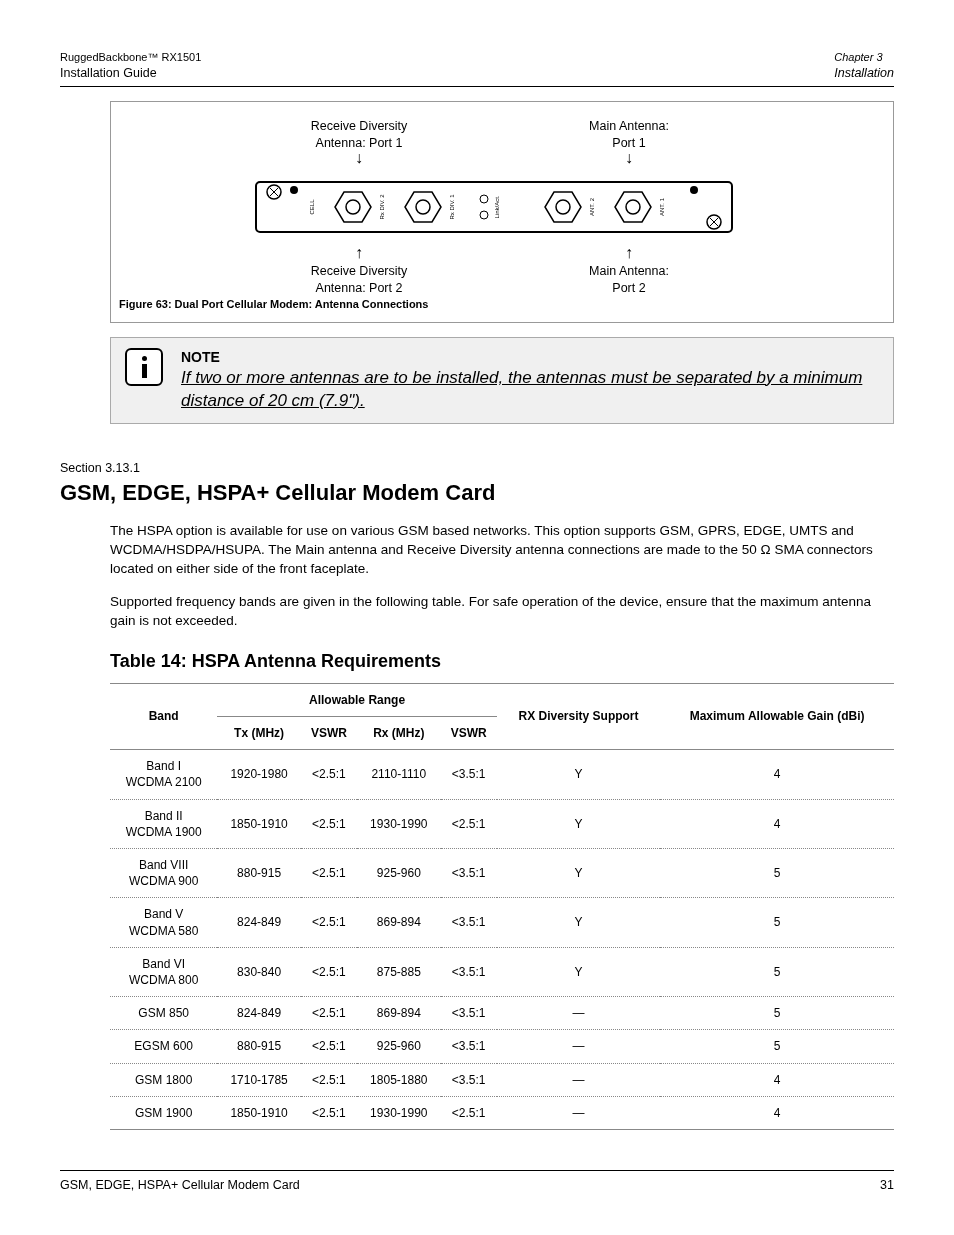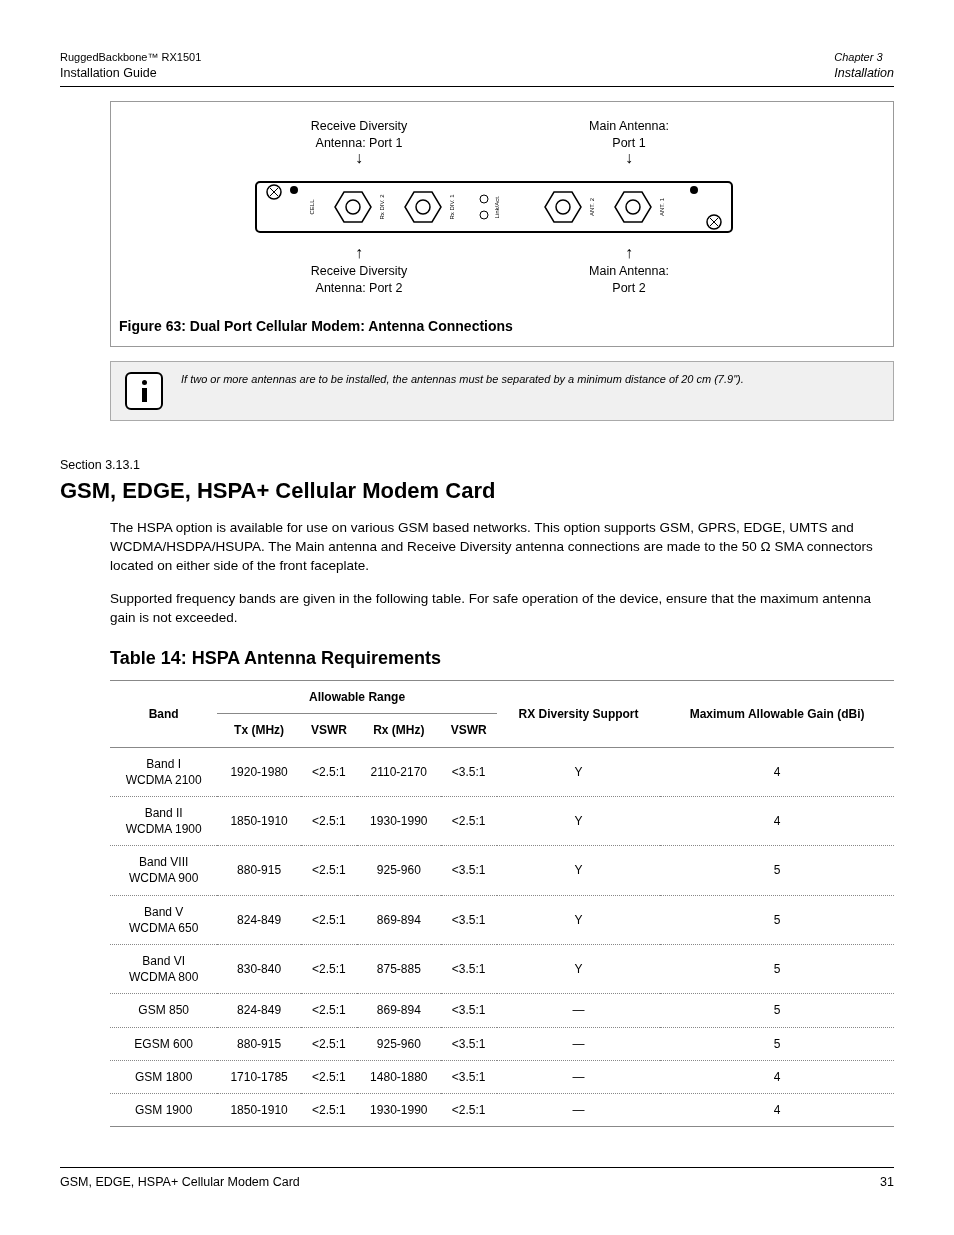--- a/index.html
+++ b/index.html
@@ -21,21 +21,21 @@
     padding:16px 24px 10px 8px;
     margin: 0 0 14px 50px;
   }
   .diagram-wrap { text-align:center; }
   .diagram-labels-top { display:flex; justify-content:center; gap:90px; font-size:12.5px; margin-bottom:2px;}
   .diagram-labels-top > div, .diagram-labels-bottom > div { width:180px; text-align:center; }
   .arrow-down { font-size:16px; line-height:0.6; }
   .modem-svg { width:480px; height:70px; margin:4px auto; display:block; }
   .diagram-labels-bottom { display:flex; justify-content:center; gap:90px; font-size:12.5px; margin-top:2px;}
   .arrow-up { font-size:16px; line-height:0.6; }
-  .figure-caption { font-weight:bold; font-size:14px; margin-top:20px; }
+  .figure-caption { font-weight:bold; font-size:11px; }
   .note-box {
     border:1px solid #aaa;
     background:#f0f0f0;
     display:flex;
     gap:18px;
     padding:10px 14px;
     margin: 0 0 36px 50px;
     align-items:flex-start;
   }
   .note-icon {
@@ -45,21 +45,21 @@
     flex:0 0 auto;
     position:relative;
   }
   .note-icon::before{
     content:""; position:absolute; width:5px; height:5px; background:#000; border-radius:50%; top:6px;
   }
   .note-icon::after{
     content:""; position:absolute; width:5px; height:14px; background:#000; top:14px;
   }
   .note-title { font-weight:bold; font-size:14px; }
-  .note-text { font-style:italic; font-size:11px; }
+  .note-text { font-style:italic; font-size:17px;text-decoration:underline; }
   .section-num { font-size:12.5px; margin-left:0; }
   h2.section-title { font-size:22px; font-weight:bold; margin:2px 0 14px 0; }
   .body-para { margin:0 0 14px 50px; font-size:13.5px; line-height:1.4; }
   .table-caption { font-weight:bold; font-size:18px; margin:18px 0 10px 50px; }
   table.data {
     border-collapse:collapse;
     margin-left:50px;
     width: calc(100% - 50px);
     font-size:12px;
   }
@@ -151,20 +151,21 @@
         <span>Port 2</span>
       </div>
     </div>
   </div>
   <div class="figure-caption">Figure 63: Dual Port Cellular Modem: Antenna Connections</div>
 </div>
 
 <div class="note-box">
   <div class="note-icon"></div>
   <div>
+    <div class="note-title">NOTE</div>
     <div class="note-text">If two or more antennas are to be installed, the antennas must be separated by a minimum distance of 20 cm (7.9").</div>
   </div>
 </div>
 
 <div class="section-num">Section 3.13.1</div>
 <h2 class="section-title">GSM, EDGE, HSPA+ Cellular Modem Card</h2>
 
 <p class="body-para">The HSPA option is available for use on various GSM based networks. This option supports GSM, GPRS, EDGE, UMTS and WCDMA/HSDPA/HSUPA. The Main antenna and Receive Diversity antenna connections are made to the 50 Ω SMA connectors located on either side of the front faceplate.</p>
 <p class="body-para">Supported frequency bands are given in the following table. For safe operation of the device, ensure that the maximum antenna gain is not exceeded.</p>
 
@@ -184,21 +185,21 @@
       <th>Rx (MHz)</th>
       <th>VSWR</th>
     </tr>
   </thead>
   <tbody>
       <tr>
         <td style="white-space: pre-line;">Band I
 WCDMA 2100</td>
         <td>1920-1980</td>
         <td>&lt;2.5:1</td>
-        <td>2110-2170</td>
+        <td>2110-1110</td>
         <td>&lt;3.5:1</td>
         <td>Y</td>
         <td>4</td>
       </tr>
       <tr>
         <td style="white-space: pre-line;">Band II
 WCDMA 1900</td>
         <td>1850-1910</td>
         <td>&lt;2.5:1</td>
         <td>1930-1990</td>
@@ -211,21 +212,21 @@
 WCDMA 900</td>
         <td>880-915</td>
         <td>&lt;2.5:1</td>
         <td>925-960</td>
         <td>&lt;3.5:1</td>
         <td>Y</td>
         <td>5</td>
       </tr>
       <tr>
         <td style="white-space: pre-line;">Band V
-WCDMA 650</td>
+WCDMA 580</td>
         <td>824-849</td>
         <td>&lt;2.5:1</td>
         <td>869-894</td>
         <td>&lt;3.5:1</td>
         <td>Y</td>
         <td>5</td>
       </tr>
       <tr>
         <td style="white-space: pre-line;">Band VI
 WCDMA 800</td>
@@ -251,21 +252,21 @@
         <td>&lt;2.5:1</td>
         <td>925-960</td>
         <td>&lt;3.5:1</td>
         <td>—</td>
         <td>5</td>
       </tr>
       <tr>
         <td style="white-space: pre-line;">GSM 1800</td>
         <td>1710-1785</td>
         <td>&lt;2.5:1</td>
-        <td>1480-1880</td>
+        <td>1805-1880</td>
         <td>&lt;3.5:1</td>
         <td>—</td>
         <td>4</td>
       </tr>
       <tr>
         <td style="white-space: pre-line;">GSM 1900</td>
         <td>1850-1910</td>
         <td>&lt;2.5:1</td>
         <td>1930-1990</td>
         <td>&lt;2.5:1</td>

